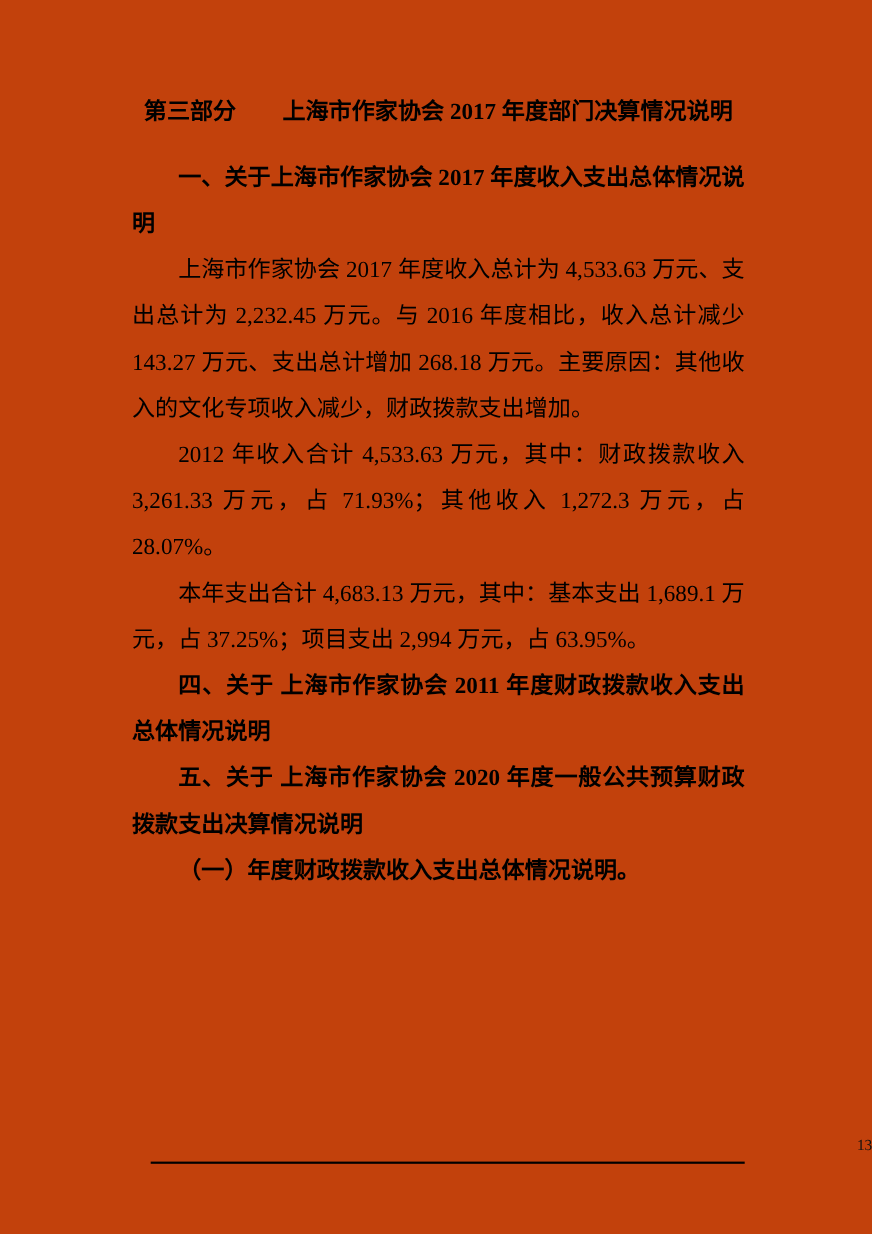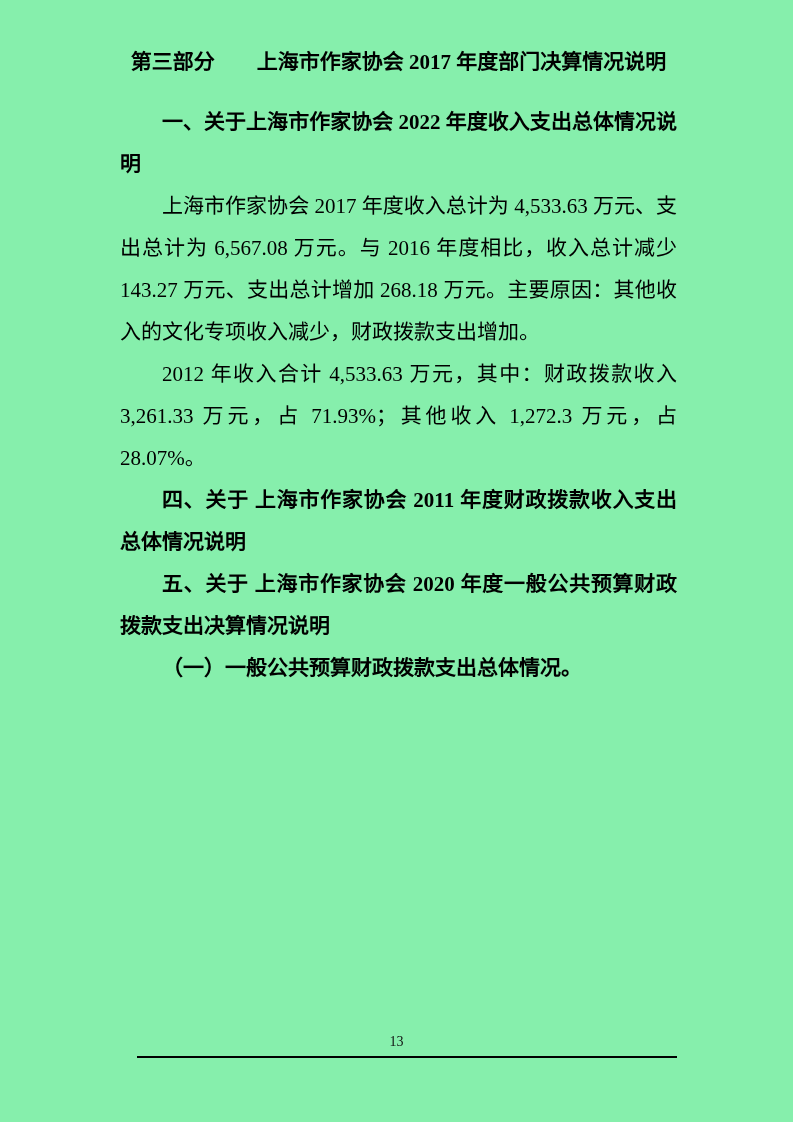--- a/index.html
+++ b/index.html
@@ -4,25 +4,25 @@
 <style>
   html, body {
     margin: 0;
     padding: 0;
     background: #ffffff;
   }
   .page {
     position: relative;
     width: 793px;
     height: 1122px;
-    background: #86efac;
+    background: #c2410c;
     color: #000000;
     font-family: "Liberation Serif", "DejaVu Serif", serif;
     box-sizing: border-box;
-    padding-top: 41px;
+    padding-top: 80px;
     overflow: hidden;
   }
   .text-block {
     margin-left: 120px;
     width: 557px;
   }
   .doc-title {
     font-size: 21px;
     font-weight: bold;
     line-height: 42px;
@@ -39,21 +39,21 @@
     white-space: pre-wrap;
   }
   .body-text p.heading {
     font-weight: bold;
   }
   .footer-page-number {
     position: absolute;
     top: 1032px;
     left: 0;
     width: 793px;
-    text-align: center;
+    text-align: right;
     font-size: 14px;
     line-height: 20px;
     color: #111111;
   }
   .footer-rule {
     position: absolute;
     top: 1056px;
     left: 137px;
     width: 540px;
     height: 2px;
@@ -62,30 +62,31 @@
 </style>
 </head>
 <body>
 
 <div class="page">
 
   <div class="text-block doc-title">第三部分　　上海市作家协会 2017 年度部门决算情况说明</div>
 
   <div class="text-block body-text">
 
-    <p class="heading">一、关于上海市作家协会 2022 年度收入支出总体情况说明</p>
-    <p class="para">上海市作家协会 2017 年度收入总计为 4,533.63 万元、支出总计为 6,567.08 万元。与 2016 年度相比，收入总计减少 143.27 万元、支出总计增加 268.18 万元。主要原因：其他收入的文化专项收入减少，财政拨款支出增加。</p>
+    <p class="heading">一、关于上海市作家协会 2017 年度收入支出总体情况说明</p>
+    <p class="para">上海市作家协会 2017 年度收入总计为 4,533.63 万元、支出总计为 2,232.45 万元。与 2016 年度相比，收入总计减少 143.27 万元、支出总计增加 268.18 万元。主要原因：其他收入的文化专项收入减少，财政拨款支出增加。</p>
 
     <p class="para">2012 年收入合计 4,533.63 万元，其中：财政拨款收入 3,261.33 万元，占 71.93%；其他收入 1,272.3 万元，占 28.07%。</p>
 
+    <p class="para">本年支出合计 4,683.13 万元，其中：基本支出 1,689.1 万元，占 37.25%；项目支出 2,994 万元，占 63.95%。</p>
 
     <p class="heading">四、关于 上海市作家协会 2011 年度财政拨款收入支出总体情况说明</p>
 
     <p class="heading">五、关于 上海市作家协会 2020 年度一般公共预算财政拨款支出决算情况说明</p>
-    <p class="heading">（一）一般公共预算财政拨款支出总体情况。</p>
+    <p class="heading">（一）年度财政拨款收入支出总体情况说明。</p>
 
   </div>
 
   <div class="footer-page-number">13</div>
 
   <div class="footer-rule"></div>
 
 </div>
 
 </body></html>

